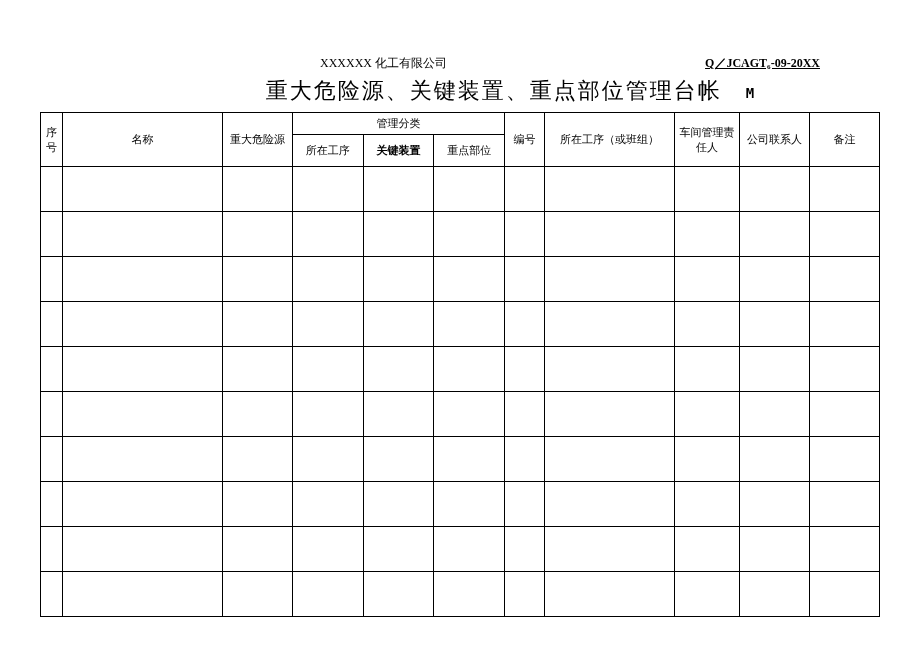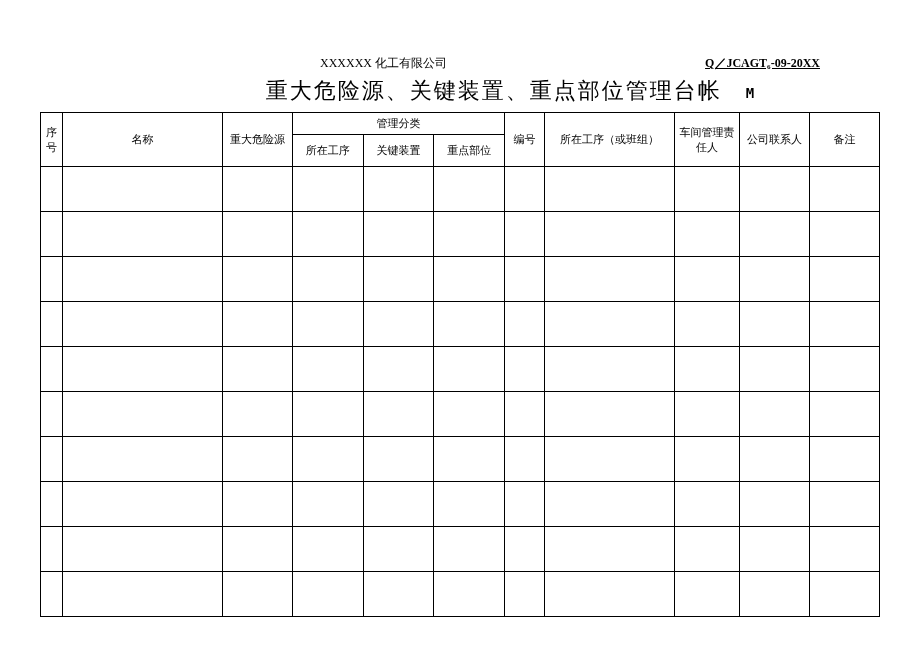--- a/index.html
+++ b/index.html
@@ -76,21 +76,21 @@
       <th rowspan="2" class="col-model">重大危险源</th>
       <th colspan="3">管理分类</th>
       <th rowspan="2" class="col-no">编号</th>
       <th rowspan="2" class="col-proc">所在工序（或班组）</th>
       <th rowspan="2" class="col-resp">车间管理责任人</th>
       <th rowspan="2" class="col-contact">公司联系人</th>
       <th rowspan="2" class="col-remark">备注</th>
     </tr>
     <tr>
       <th class="col-cat-sub" style="height:32px">所在工序</th>
-      <th class="col-cat-sub" style="font-weight:normal">关键装置</th>
+      <th class="col-cat-sub" style="font-weight:bold">关键装置</th>
       <th class="col-cat-sub">重点部位</th>
     </tr>
   </thead>
   <tbody>
       <tr>
         <td></td>
         <td></td>
         <td></td>
         <td></td>
         <td></td>

